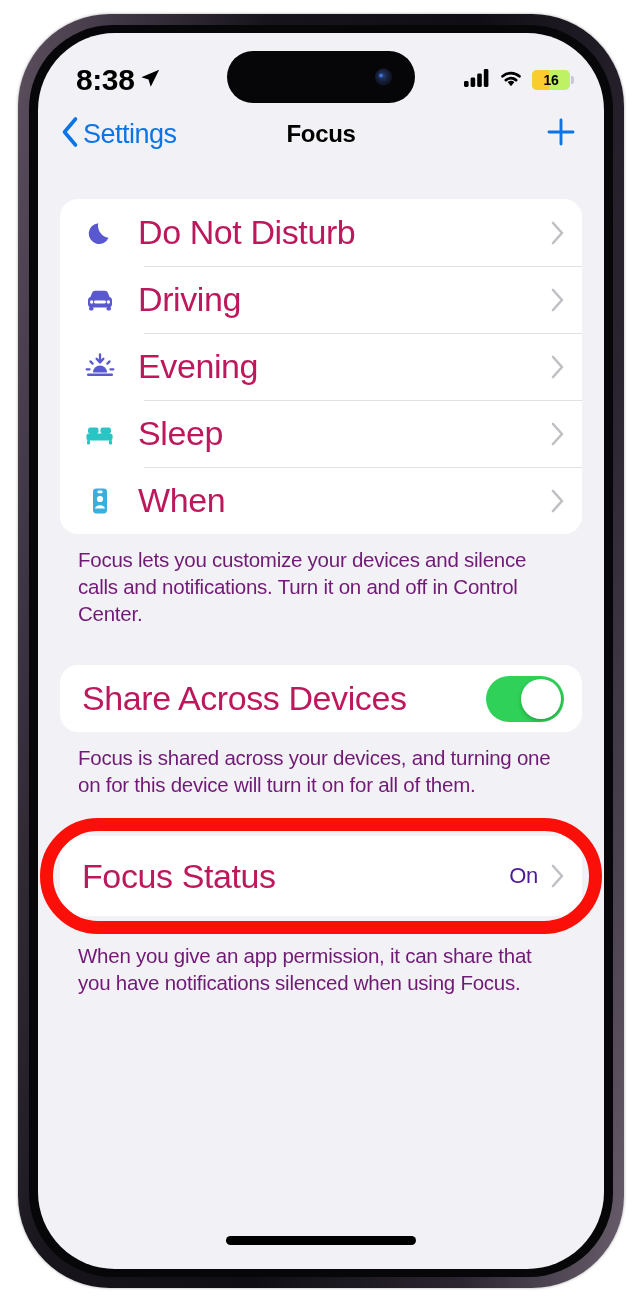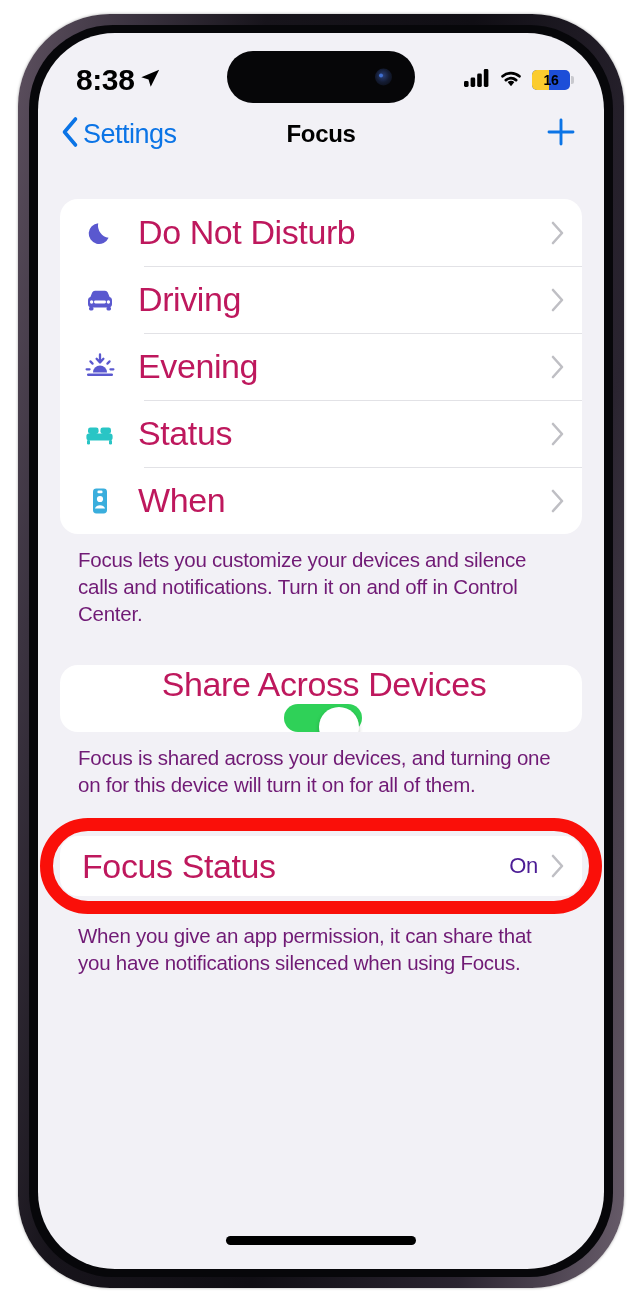--- a/index.html
+++ b/index.html
@@ -77,21 +77,21 @@
     z-index:20;
   }
   #status-left { display:flex; align-items:center; gap:5px; }
   #status-time { font-size:30px; font-weight:700; color:#000; letter-spacing:-.4px; }
   #status-right { display:flex; align-items:center; gap:8px; }
 
   .battery-shell {
     position:relative;
     width:38px; height:20px;
     border-radius:5px;
-    background:#1d4ed8;
+    background:#bef264;
     display:flex; align-items:center; justify-content:center;
   }
   .battery-fill {
     position:absolute; left:0; top:0; bottom:0;
     width:17px;
     border-radius:5px 0 0 5px;
     background:#fbcc2e;
   }
   .battery-pct {
     position:relative;
@@ -340,21 +340,21 @@
       <div class="row">
         <div class="row-icon">
           <svg width="32" height="30" viewBox="0 0 32 30">
             <rect x="4" y="8.5" width="10.6" height="6.4" rx="2.4" fill="#29c5c5"></rect>
             <rect x="16.4" y="8.5" width="10.6" height="6.4" rx="2.4" fill="#29c5c5"></rect>
             <rect x="2.4" y="14.4" width="26.2" height="7" rx="2.6" fill="#29c5c5"></rect>
             <rect x="3" y="21" width="3" height="4.6" rx="1.3" fill="#29c5c5"></rect>
             <rect x="25" y="21" width="3" height="4.6" rx="1.3" fill="#29c5c5"></rect>
           </svg>
         </div>
-        <div class="row-label">Status</div>
+        <div class="row-label">Sleep</div>
         <div class="chevron">
           <svg width="16" height="26" viewBox="0 0 16 26">
               <path d="M3 3 L12 13 L3 23" stroke="#bfbfc4" stroke-width="2.6" fill="none" stroke-linecap="round" stroke-linejoin="round"></path>
             </svg>
         </div>
       </div>
 
       <div class="row">
         <div class="row-icon">
           <svg width="30" height="32" viewBox="0 0 30 32">
@@ -372,36 +372,36 @@
         </div>
       </div>
 
     </div>
 
     <div class="footer-text">Focus lets you customize your devices and silence calls and notifications. Turn it on and off in Control Center.</div>
 
     <div class="gap-lg"></div>
 
     <div class="card">
-      <div class="row" style="padding-left:22px;flex-direction:column;">
+      <div class="row" style="padding-left:22px;">
         <div class="row-label" style="margin-left:0;">Share Across Devices</div>
         <div class="toggle">
           <div class="toggle-knob"></div>
         </div>
       </div>
     </div>
 
     <div class="footer-text">Focus is shared across your devices, and turning one on for this device will turn it on for all of them.</div>
 
     <div class="gap-lg"></div>
 
     <div id="focus-status-highlight">
       <div id="highlight-oval"></div>
       <div class="card">
-        <div class="row" style="padding-left:22px; height:60px;">
+        <div class="row" style="padding-left:22px; height:80px;">
           <div class="row-label" style="margin-left:0;">Focus Status</div>
           <div class="row-value">On</div>
           <div class="chevron">
             <svg width="16" height="26" viewBox="0 0 16 26">
                 <path d="M3 3 L12 13 L3 23" stroke="#bfbfc4" stroke-width="2.6" fill="none" stroke-linecap="round" stroke-linejoin="round"></path>
               </svg>
           </div>
         </div>
       </div>
     </div>

